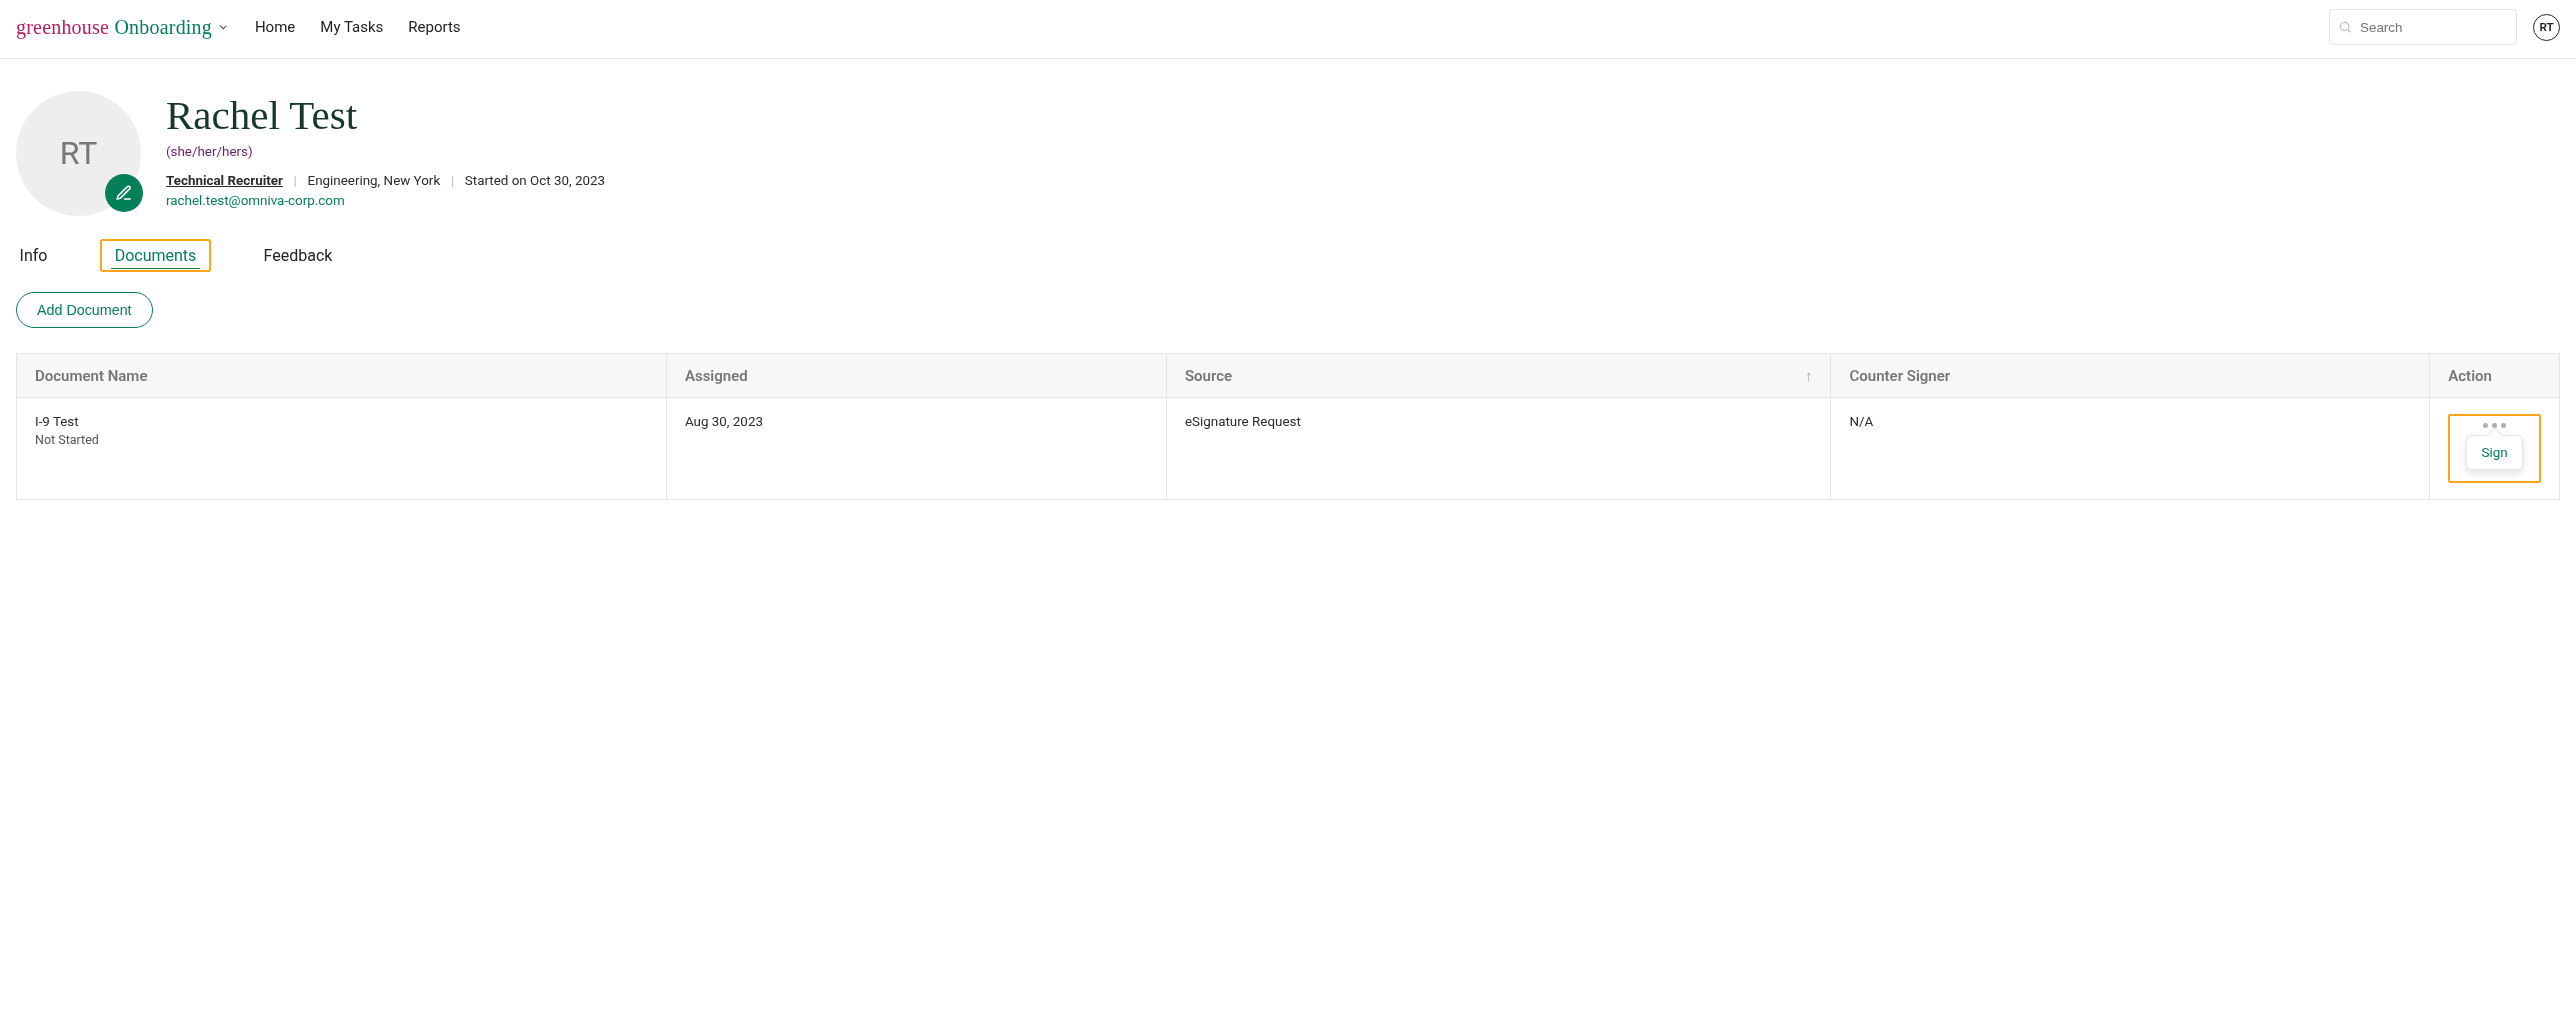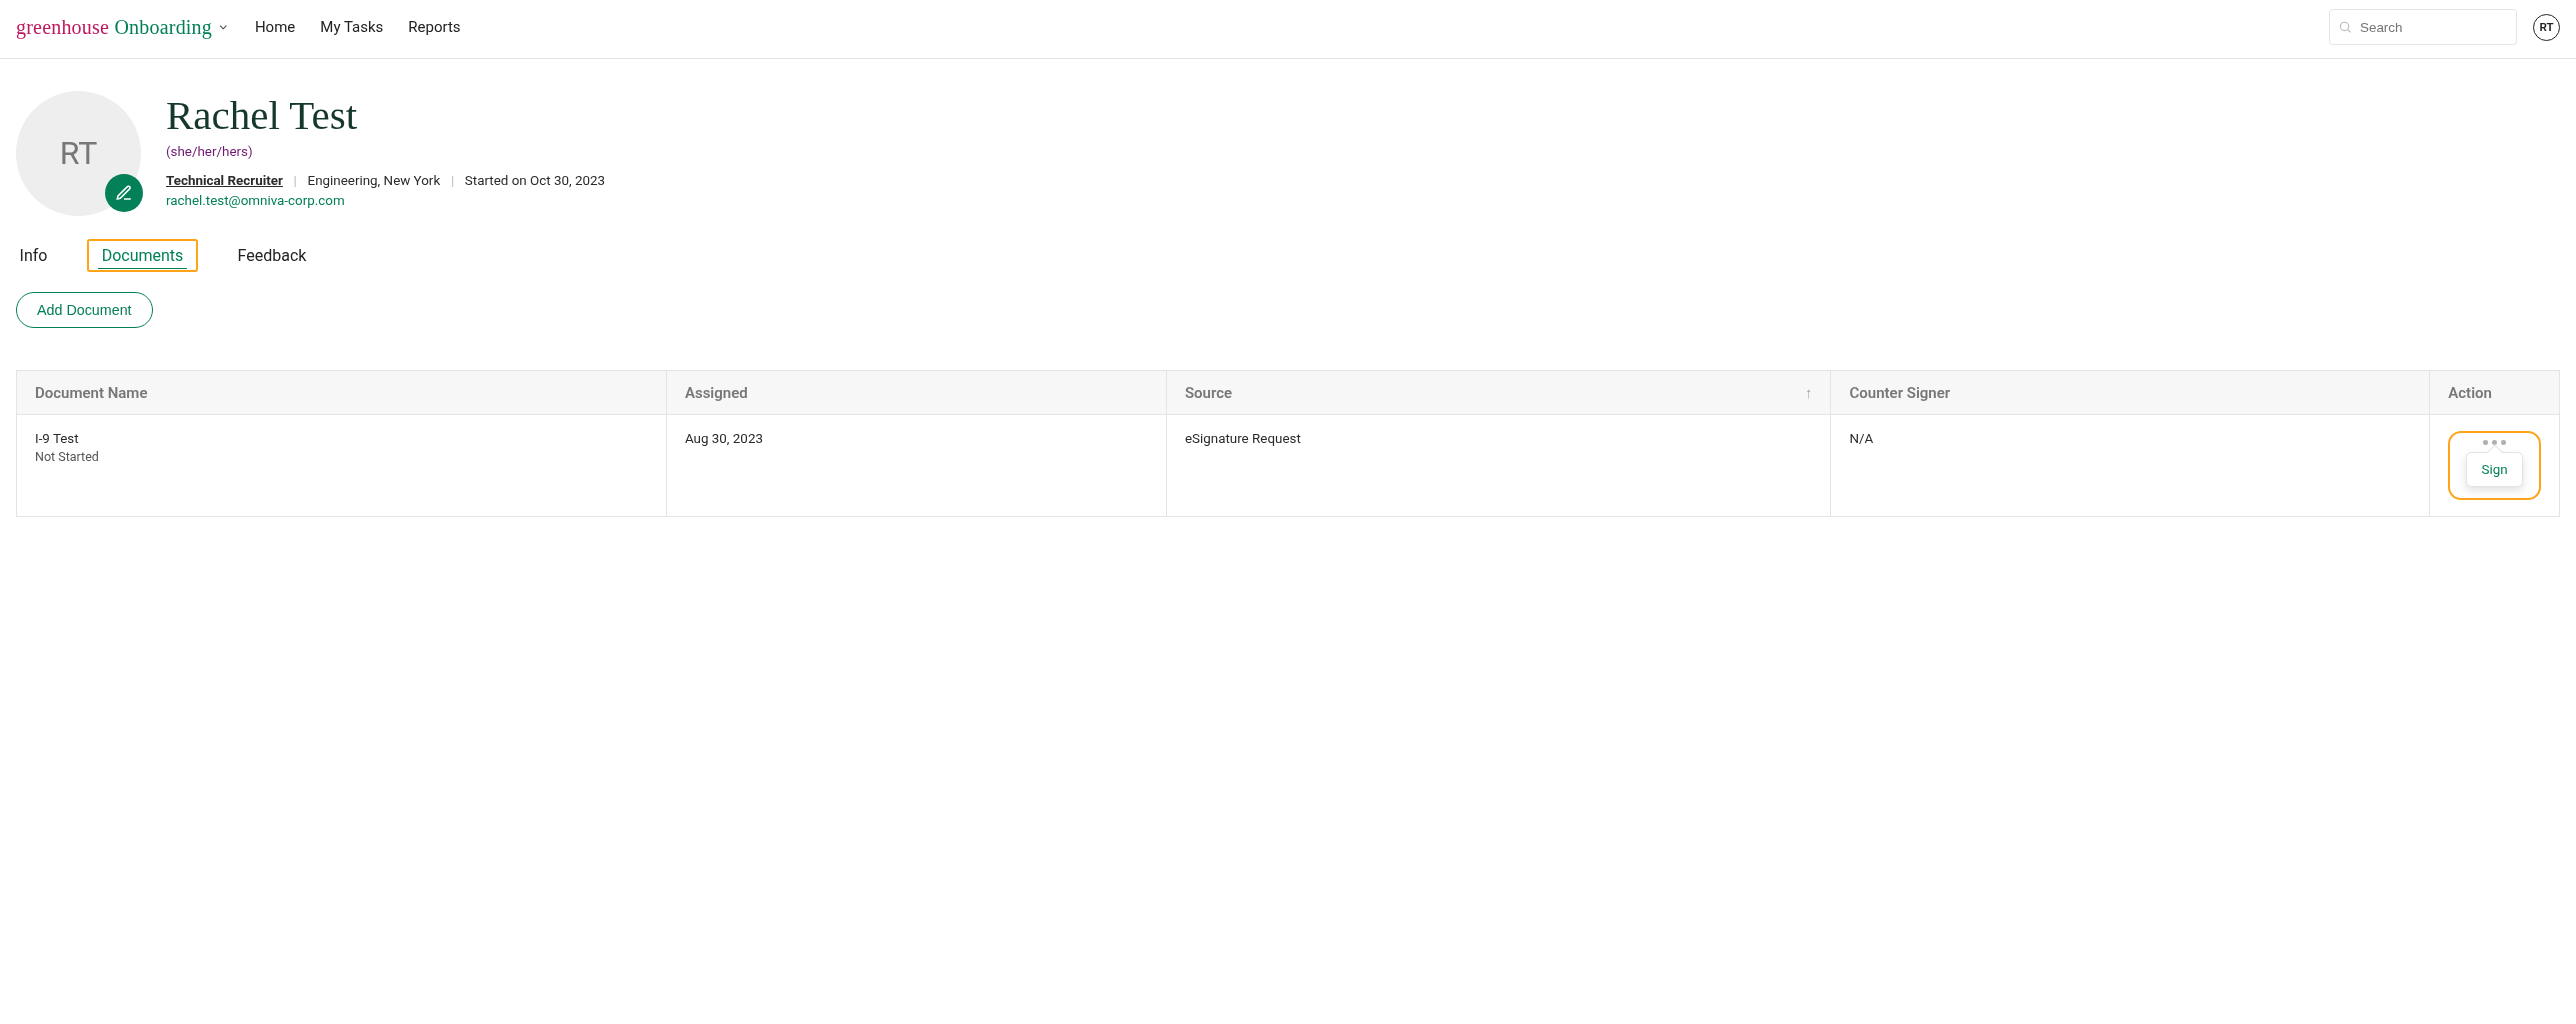--- a/index.html
+++ b/index.html
@@ -97,40 +97,40 @@
     color:var(--gh-green-dark);
   }
   .pronouns{font-size:13.4px;color:#701a75;margin-bottom:14.3px;}
   .meta-line{display:flex;align-items:center;flex-wrap:wrap;gap:10.7px;font-size:13.4px;margin-bottom:3.6px;}
   .meta-line .role{font-weight:700;text-decoration:underline;}
   .meta-line .sep{color:#bbb;}
   .email{color:var(--gh-green);text-decoration:none;font-size:13.4px;}
 
   
   .tabs{
-    display:flex;align-items:center;gap:36px;margin-bottom:20px;flex-wrap:wrap;
+    display:flex;align-items:center;gap:49px;margin-bottom:20px;flex-wrap:wrap;
     font-size:16px;
   }
   .tab{padding:5.4px 3.6px;cursor:pointer;color:#222;}
   .tab.active{color:var(--gh-green);border-bottom:1.8px solid var(--gh-green);}
   .tab-highlight{
     border:2.7px solid var(--highlight);border-radius:2.7px;padding:5.4px 9px;
   }
   .tab-highlight .tab{padding-bottom:3.6px;}
 
   .add-doc-btn{
     display:inline-block;
     border:1.3px solid var(--gh-green);
     color:var(--gh-green);
     background:#fff;
     padding:9px 20px;
     border-radius:895px;
     font-size:14.3px;
     cursor:pointer;
-    margin-bottom:42px;
+    margin-bottom:25px;
   }
 
   
   .doc-table{width:100%;border:0.9px solid var(--border);border-collapse:collapse;}
   .doc-table thead th{
     text-align:left;font-weight:600;color:#777;font-size:15px;
     background:var(--grey-bg);padding:12.5px 18px;
     border-bottom:0.9px solid var(--border);border-right:0.9px solid var(--border);
   }
   .doc-table thead th:last-child{border-right:none;}
@@ -139,21 +139,21 @@
     border-right:0.9px solid var(--border);
   }
   .doc-table tbody td:last-child{border-right:none;}
   .doc-table tbody tr{border-bottom:0.9px solid var(--border);}
   .doc-name{font-weight:400;display:block;margin-bottom:3px;}
   .doc-sub{color:#555;font-size:12.5px;}
   .sort-arrow{float:right;color:#aaa;}
 
   .action-cell{text-align:center;width:81px;position:relative;}
   .action-highlight{
-    border:2.7px solid var(--highlight);border-radius:13px;
+    border:2.7px solid var(--highlight);border-radius:2px;
     display:inline-block;padding:7.2px 16px 10.7px;position:relative;overflow:visible;
   }
   .dots{display:flex;gap:4.5px;justify-content:center;margin:0 auto 7.2px;cursor:pointer;}
   .dots span{width:4.5px;height:4.5px;border-radius:50%;background:#b0b0b0;}
   .sign-pop{
     position:relative;
     display:inline-block;
     background:#fff;border:0.9px solid var(--border);border-radius:5.4px;
     box-shadow:0 3.6px 9px rgba(0,0,0,.12);
     padding:9px 14.3px;color:var(--gh-green);font-size:13.4px;cursor:pointer;

